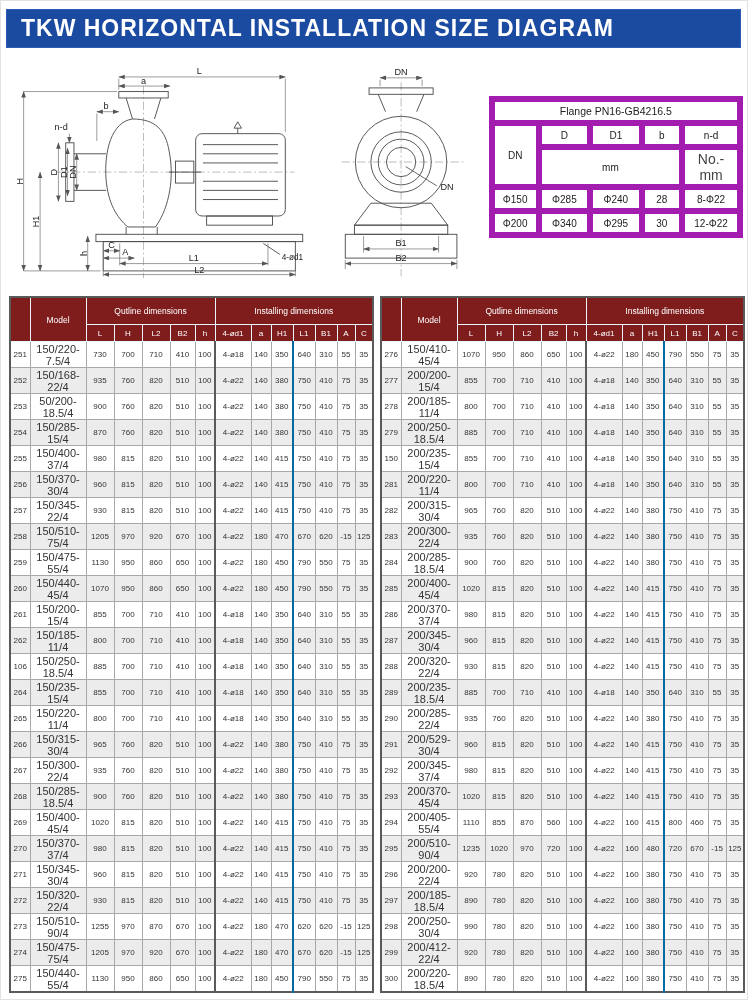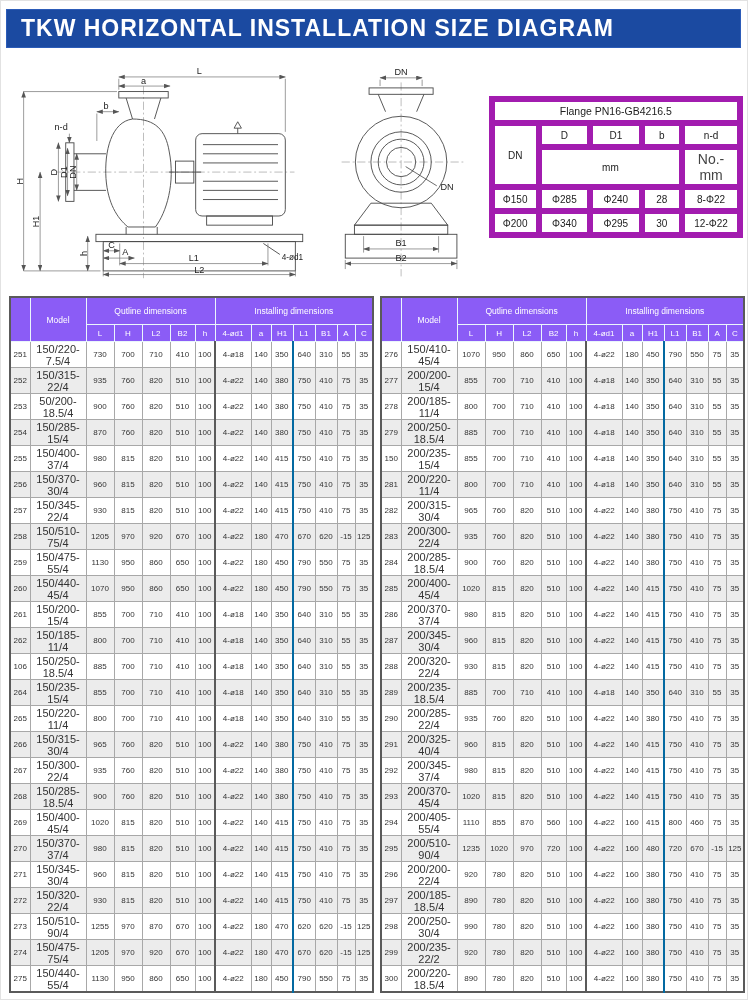--- a/index.html
+++ b/index.html
@@ -10,21 +10,21 @@
   .top-row{display:flex;align-items:flex-start;height:244px;padding:6px 4px 0 8px;box-sizing:border-box;}
   svg text{font-family:"Liberation Sans",sans-serif;fill:#222;}
   .flange-wrap{margin-top:42px;margin-left:2px;}
   table.flange{border-collapse:collapse;font-size:10px;color:#222;background:#fff;}
   table.flange td{border:6px solid #a21caf;text-align:center;padding:1px 4px;height:16px;}
   td.ft-title{font-size:10.5px;height:19px;}
   td.ft-small{font-size:14px;color:#444;}
   .tables{display:flex;gap:6px;padding:4px 8px 0 8px;}
   table.main{border-collapse:collapse;table-layout:fixed;width:363px;font-size:8px;color:#333;
         border:2px solid #5a5a5a;}
-  table.main th{background:#8b5cf6;color:#fff;font-weight:normal;border:1px solid #eaf5fc;padding:0;}
+  table.main th{background:#7f1d1d;color:#fff;font-weight:normal;border:1px solid #eaf5fc;padding:0;}
   table.main thead tr.grp th{font-size:8.5px;height:26px;}
   table.main thead tr.sub th{font-size:8px;height:16px;}
   table.main th.model-h{font-size:9px;margin-top:32px;}
   table.main td{border:1px solid #a8a8a8;text-align:center;height:25px;padding:0;background:#fff;}
   table.main tr.alt td{background:#ececec;}
   table.main td:nth-child(8){border-left:2px solid #5a5a5a;}
   table.main td:nth-child(11){border-left:2px solid #0369a1;}
   table.main td.model{font-size:11px;}
 </style>
 </head>
@@ -223,21 +223,21 @@
             <td>4-ø18</td>
             <td>140</td>
             <td>350</td>
             <td>640</td>
             <td>310</td>
             <td>55</td>
             <td>35</td>
           </tr>
           <tr class="alt">
             <td>252</td>
-            <td class="model">150/315-22/4</td>
+            <td class="model">150/168-22/4</td>
             <td>935</td>
             <td>760</td>
             <td>820</td>
             <td>510</td>
             <td>100</td>
             <td>4-ø22</td>
             <td>140</td>
             <td>380</td>
             <td>750</td>
             <td>410</td>
@@ -890,21 +890,21 @@
             <td>4-ø22</td>
             <td>140</td>
             <td>380</td>
             <td>750</td>
             <td>410</td>
             <td>75</td>
             <td>35</td>
           </tr>
           <tr class="alt">
             <td>291</td>
-            <td class="model">200/325-40/4</td>
+            <td class="model">200/529-30/4</td>
             <td>960</td>
             <td>815</td>
             <td>820</td>
             <td>510</td>
             <td>100</td>
             <td>4-ø22</td>
             <td>140</td>
             <td>415</td>
             <td>750</td>
             <td>410</td>
@@ -1018,21 +1018,21 @@
             <td>4-ø22</td>
             <td>160</td>
             <td>380</td>
             <td>750</td>
             <td>410</td>
             <td>75</td>
             <td>35</td>
           </tr>
           <tr class="alt">
             <td>299</td>
-            <td class="model">200/235-22/2</td>
+            <td class="model">200/412-22/4</td>
             <td>920</td>
             <td>780</td>
             <td>820</td>
             <td>510</td>
             <td>100</td>
             <td>4-ø22</td>
             <td>160</td>
             <td>380</td>
             <td>750</td>
             <td>410</td>

